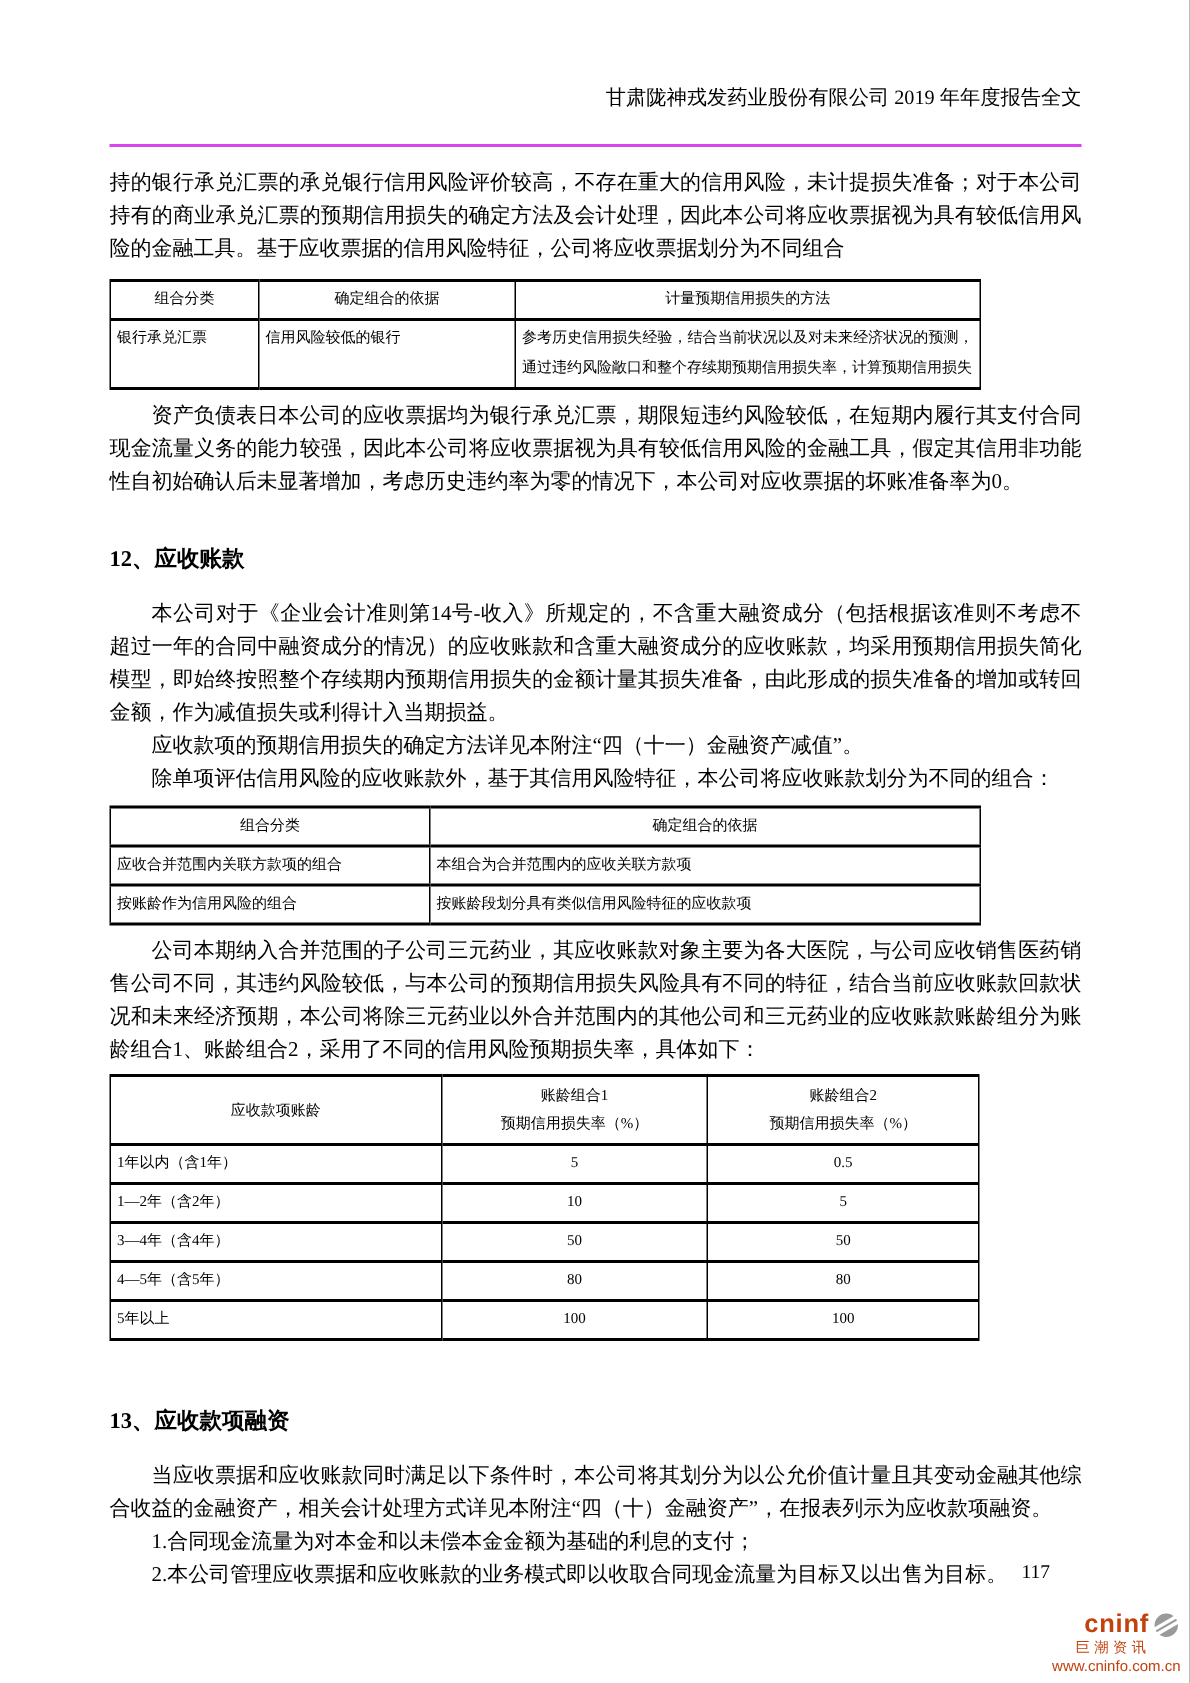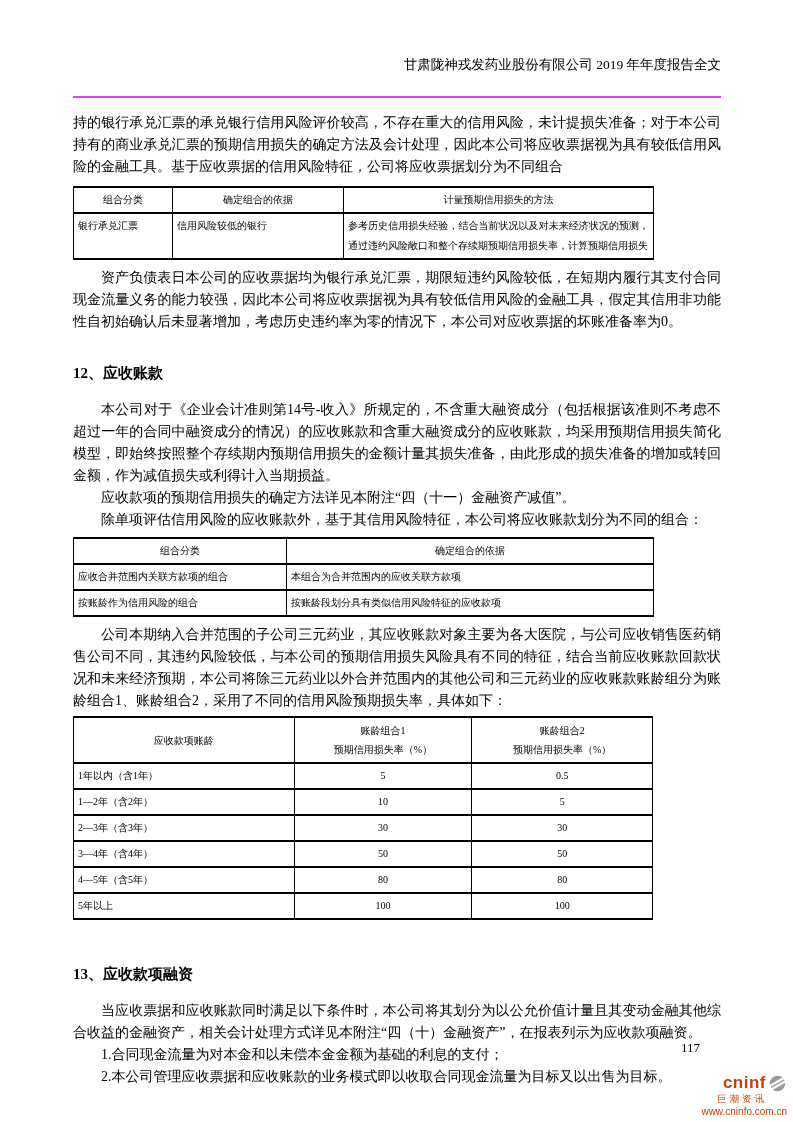--- a/index.html
+++ b/index.html
@@ -173,25 +173,20 @@
         <td>1年以内（含1年）</td>
         <td class="num">5</td>
         <td class="num">0.5</td>
       </tr>
       <tr>
         <td>1—2年（含2年）</td>
         <td class="num">10</td>
         <td class="num">5</td>
       </tr>
       <tr>
-        <td>2—3年（含3年）</td>
-        <td class="num">30</td>
-        <td class="num">30</td>
-      </tr>
-      <tr>
         <td>3—4年（含4年）</td>
         <td class="num">50</td>
         <td class="num">50</td>
       </tr>
       <tr>
         <td>4—5年（含5年）</td>
         <td class="num">80</td>
         <td class="num">80</td>
       </tr>
       <tr>

